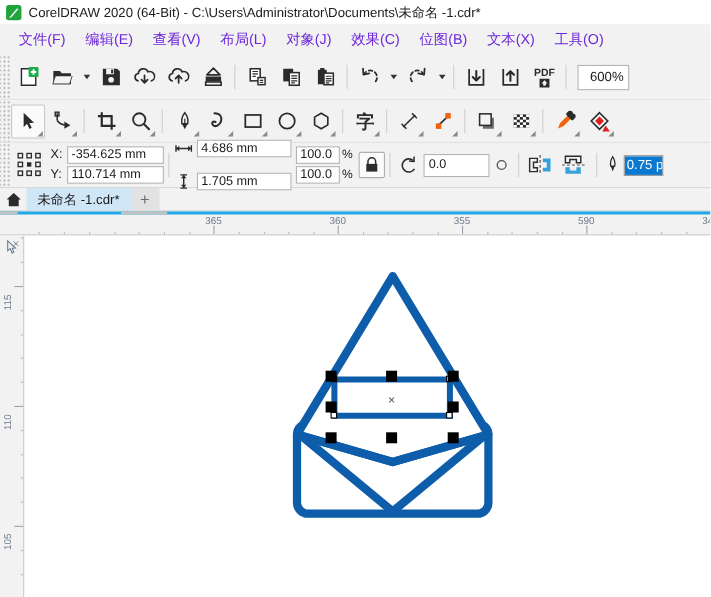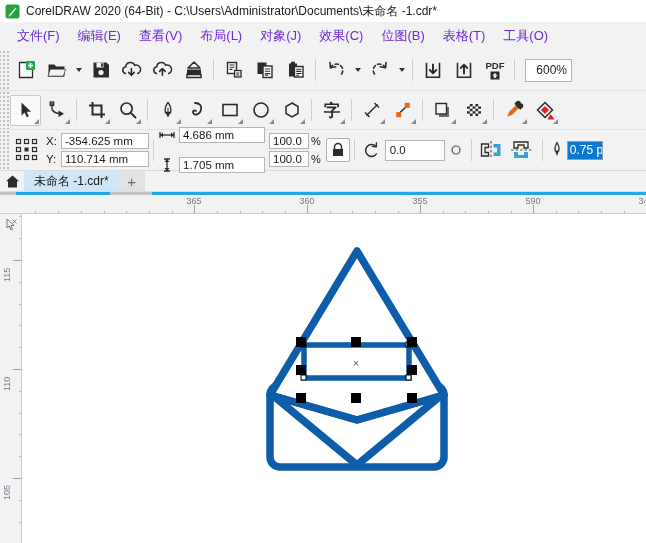--- a/index.html
+++ b/index.html
@@ -189,21 +189,21 @@
   </div>
 
   <div class="menubar">
     <div class="menu-item">文件(F)</div>
     <div class="menu-item">编辑(E)</div>
     <div class="menu-item">查看(V)</div>
     <div class="menu-item">布局(L)</div>
     <div class="menu-item">对象(J)</div>
     <div class="menu-item">效果(C)</div>
     <div class="menu-item">位图(B)</div>
-    <div class="menu-item">表格(T)</div>
+    <div class="menu-item">文本(X)</div>
     <div class="menu-item">工具(O)</div>
   </div>
 
   <div class="toolbar tb-standard">
     <div class="grip"></div>
 
     <div class="tbtn">
       <svg width="22" height="22" viewBox="0 0 22 22">
         <path d="M4.5 3.5 h9 l4 4 v11 h-13 z" fill="#fff" stroke="#2b2b2b" stroke-width="1.3"></path>
         <path d="M13.5 3.5 v4 h4" fill="none" stroke="#2b2b2b" stroke-width="1.3"></path>

